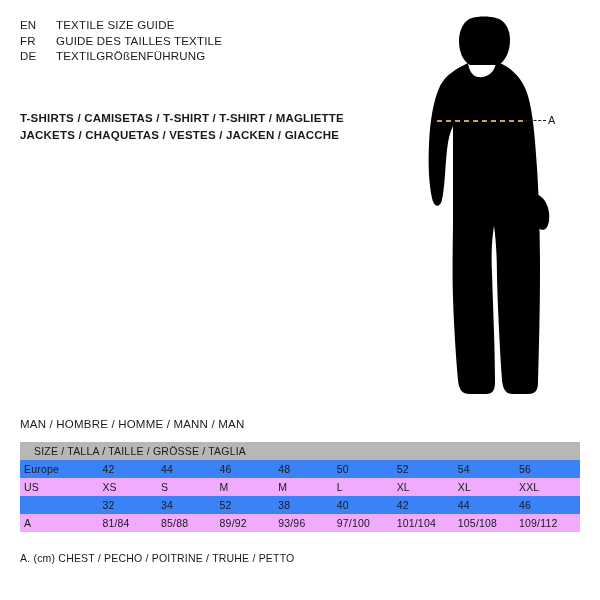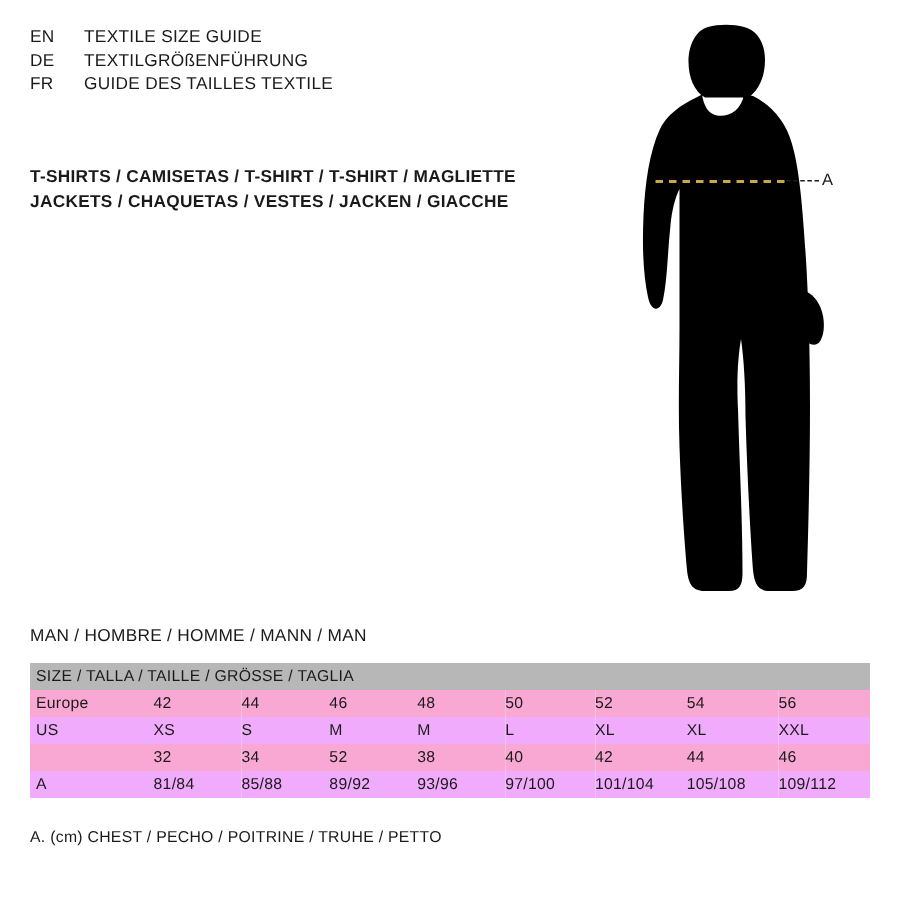--- a/index.html
+++ b/index.html
@@ -109,35 +109,35 @@
   .size-table td {
     padding: 3px 0 3px 0;
     text-align: left;
     white-space: nowrap;
     letter-spacing: 0.2px;
   }
   .size-table tr.head-row {
     background: #b7b7b7;
   }
   .size-table tr.row-light {
-    background: #f9a8d4;
+    background: #3b82f6;
   }
   .size-table tr.row-shade {
     background: #f0abfc;
   }
   .size-table td.label-cell {
     width: 90px;
     padding-left: 4px;
   }
   .size-table td.val-cell {
     width: 67px;
   }
   .head-row td {
     font-size: 10.5px;
-    padding-left: 4px;
+    padding-left: 14px;
   }
 
   .footnote {
     position: absolute;
     left: 20px;
     top: 552px;
     font-size: 10.5px;
     letter-spacing: 0.2px;
     color: #1a1a1a;
   }
@@ -146,26 +146,26 @@
 <body>
 
 <div class="page">
 
   <div class="lang-block">
     <div class="lang-row">
       <span class="lang-code">EN</span>
       <span class="lang-text">TEXTILE SIZE GUIDE</span>
     </div>
     <div class="lang-row">
+      <span class="lang-code">FR</span>
+      <span class="lang-text">GUIDE DES TAILLES TEXTILE</span>
+    </div>
+    <div class="lang-row">
       <span class="lang-code">DE</span>
       <span class="lang-text">TEXTILGRÖßENFÜHRUNG</span>
-    </div>
-    <div class="lang-row">
-      <span class="lang-code">FR</span>
-      <span class="lang-text">GUIDE DES TAILLES TEXTILE</span>
     </div>
   </div>
 
   <div class="product-lines">
     <div class="product-line">T-SHIRTS / CAMISETAS / T-SHIRT / T-SHIRT / MAGLIETTE</div>
     <div class="product-line">JACKETS / CHAQUETAS / VESTES / JACKEN / GIACCHE</div>
   </div>
 
   <div class="figure-wrap">
     <svg class="figure-svg" width="190" height="400" viewBox="0 0 190 400">

